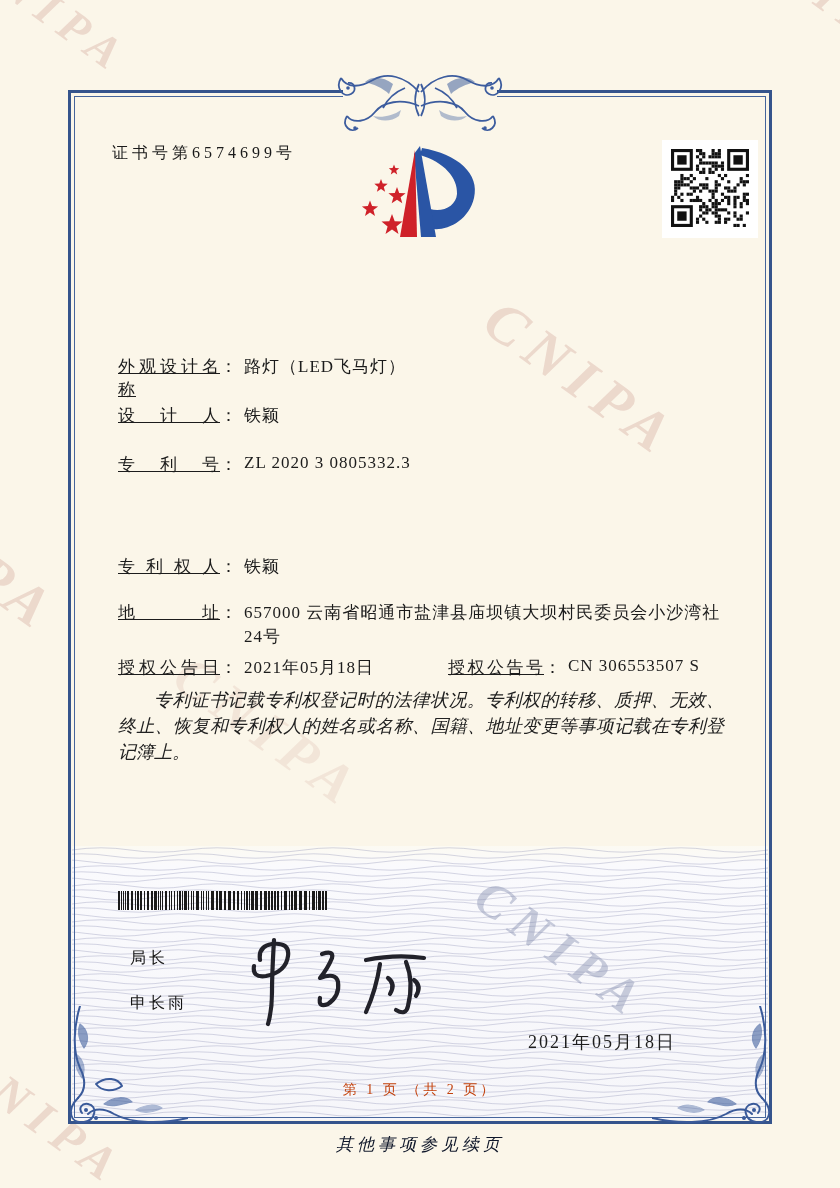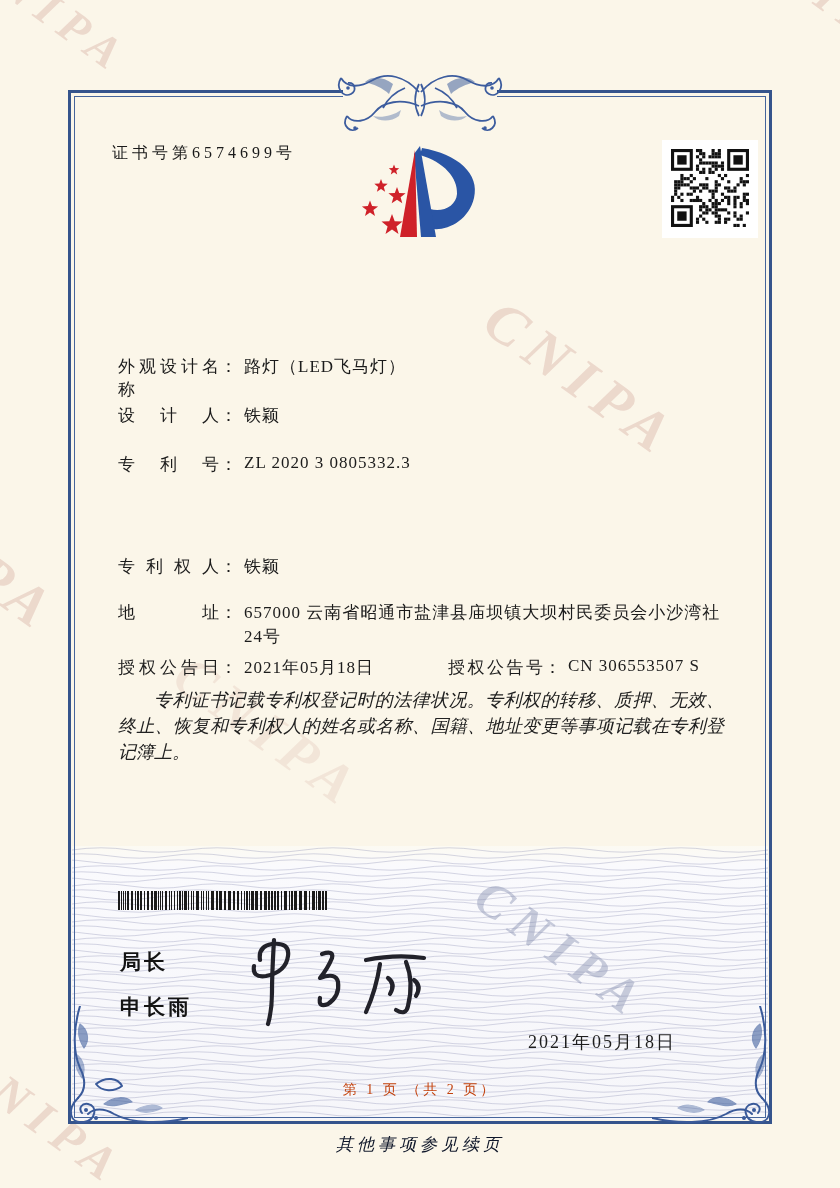--- a/index.html
+++ b/index.html
@@ -23,34 +23,34 @@
   .orn-br{left:652px;top:1006px;width:132px;height:132px;transform:scaleX(-1);}
   
   .certno{position:absolute;left:112px;top:143px;font-size:16px;letter-spacing:4px;z-index:6;color:#1a1a1a;}
   .logo{position:absolute;left:340px;top:140px;width:150px;height:105px;z-index:6;}
   .qrbox{position:absolute;left:662px;top:140px;width:96px;height:98px;background:#fff;z-index:6;}
   .qrbox svg{position:absolute;left:9px;top:9px;}
   .title{position:absolute;left:0;right:0;top:252px;text-align:center;font-size:43px;font-weight:bold;
          letter-spacing:10px;color:#101010;z-index:6;}
   
   .row{position:absolute;left:118px;font-size:17px;letter-spacing:1px;z-index:6;color:#1c1c1c;}
-  .lbl{display:inline-block;width:102px;text-align:justify;text-align-last:justify;vertical-align:top;}
+  .lbl{display:inline-block;width:102px;text-align:justify;text-align-last:justify;vertical-align:top;text-decoration:underline;}
   .colon{vertical-align:top;}
   .val{margin-left:6px;vertical-align:top;display:inline-block;}
   .val.addr{width:480px;line-height:24px;}
   .grp2{position:absolute;left:330px;top:0;white-space:nowrap;}
   .grp2 .lbl{width:96px;}
   
   .bodytext{position:absolute;left:118px;top:687px;width:606px;z-index:6;font-style:italic;
             font-size:18px;line-height:26px;text-align:justify;color:#212121;}
   .bodytext p{margin:0;text-indent:2em;}
   
   .barcode{position:absolute;left:118px;top:891px;z-index:6;}
-  .official{position:absolute;left:120px;z-index:6;font-family:"Liberation Sans","DejaVu Sans",sans-serif;
-            font-size:21px;letter-spacing:3px;color:#141414;font-weight:bold;}
+  .official{position:absolute;left:130px;z-index:6;font-family:"Liberation Sans","DejaVu Sans",sans-serif;
+            font-size:16px;letter-spacing:3px;color:#141414;}
   .sig{position:absolute;left:238px;top:934px;width:200px;height:96px;z-index:6;}
   .date{position:absolute;left:528px;top:1030px;font-size:18px;letter-spacing:2px;z-index:6;}
   .pageno{position:absolute;left:0;right:0;top:1081px;text-align:center;font-size:14px;
           letter-spacing:3px;color:#c2410c;z-index:6;}
   .contnote{position:absolute;left:0;right:0;top:1133px;text-align:center;font-size:17px;
             font-style:italic;letter-spacing:4px;color:#0f172a;z-index:6;}
 </style>
 </head>
 <body>
 

